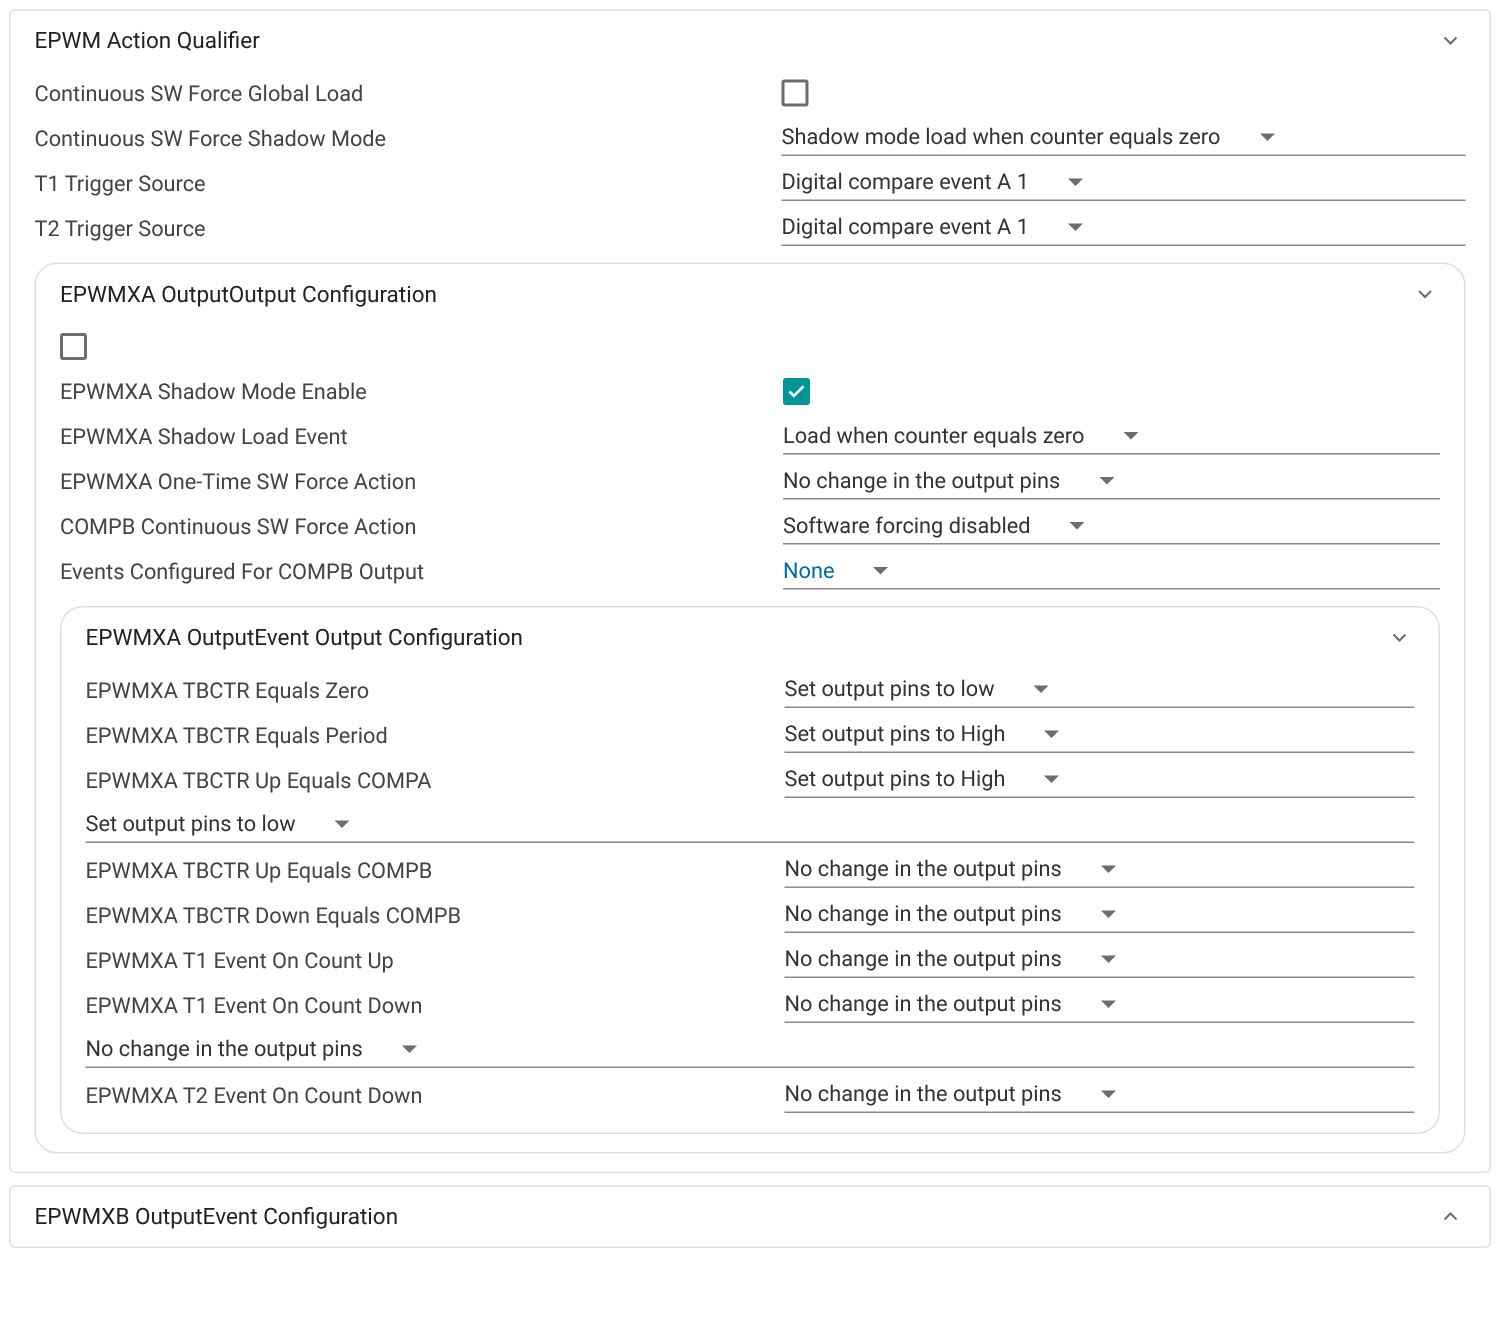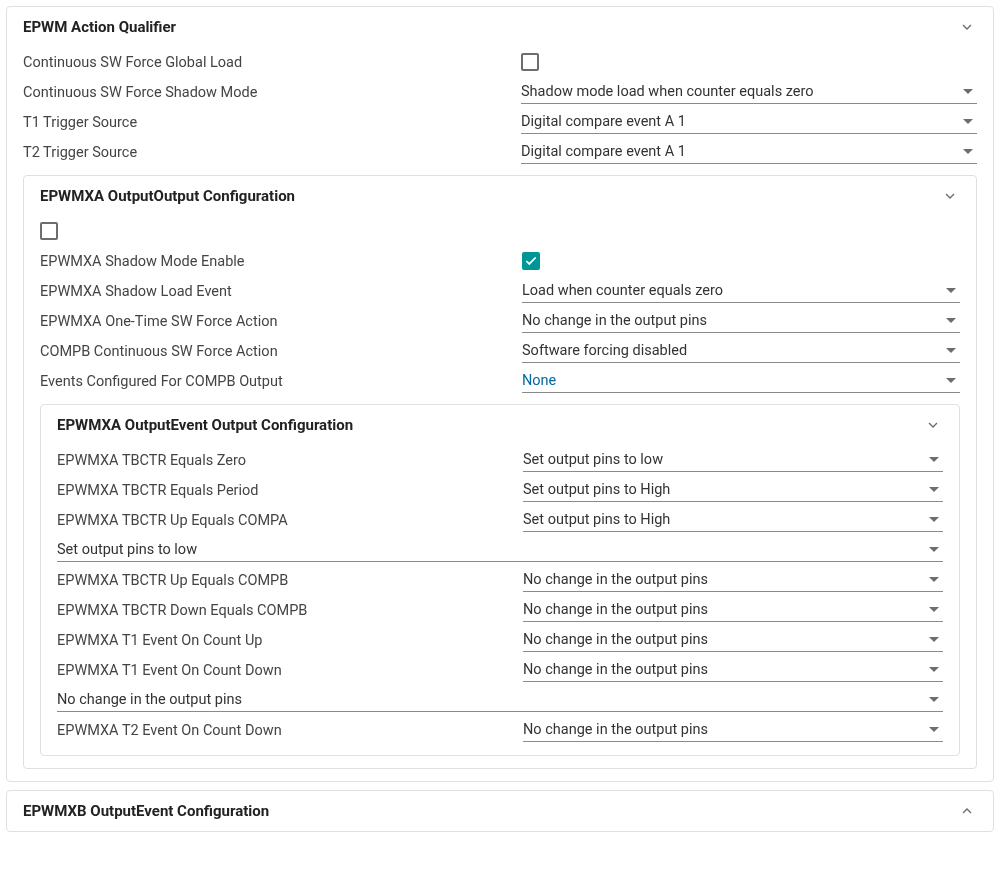--- a/index.html
+++ b/index.html
@@ -17,30 +17,30 @@
     padding: 0;
   }
   .panel-header {
     display: flex;
     justify-content: space-between;
     align-items: center;
     padding: 10px 16px 6px 16px;
     cursor: pointer;
   }
   .panel-title {
-    font-weight: 700;
+    font-weight: 400;
     font-size: 15px;
     color: #222;
   }
   .panel-body {
     padding: 4px 16px 10px 16px;
   }
   .nested-panel {
     border: 1px solid #e0e0e0;
-    border-radius: 4px;
+    border-radius: 15px;
     margin-top: 8px;
     margin-bottom: 2px;
   }
   .nested-panel .panel-header {
     padding: 10px 16px 6px 16px;
   }
   .nested-panel .panel-body {
     padding: 4px 16px 10px 16px;
   }
   .field-row {
@@ -75,21 +75,21 @@
   .checkbox.checked {
     background: #009596;
     border-color: #009596;
   }
   .checkbox.checked svg { display: block; }
   .checkbox svg { display: none; }
   .select {
     flex: 1;
     display: flex;
     align-items: center;
-    justify-content: space-between;
+    justify-content: flex-start;
     border-bottom: 1px solid #8a8a8a;
     cursor: pointer;
     padding: 2px 2px 2px 0;
     min-height: 24px;
     gap: 20px;
   }
   .select-value {
     color: #333;
     font-size: 14.5px;
   }

